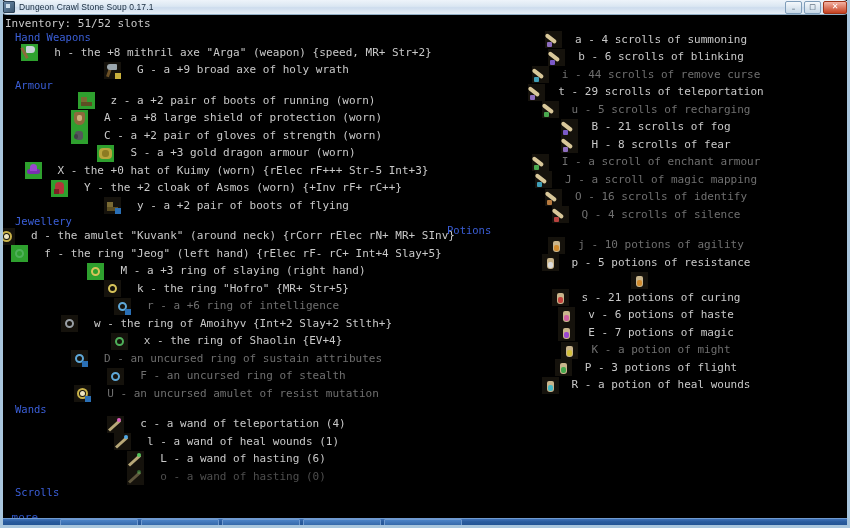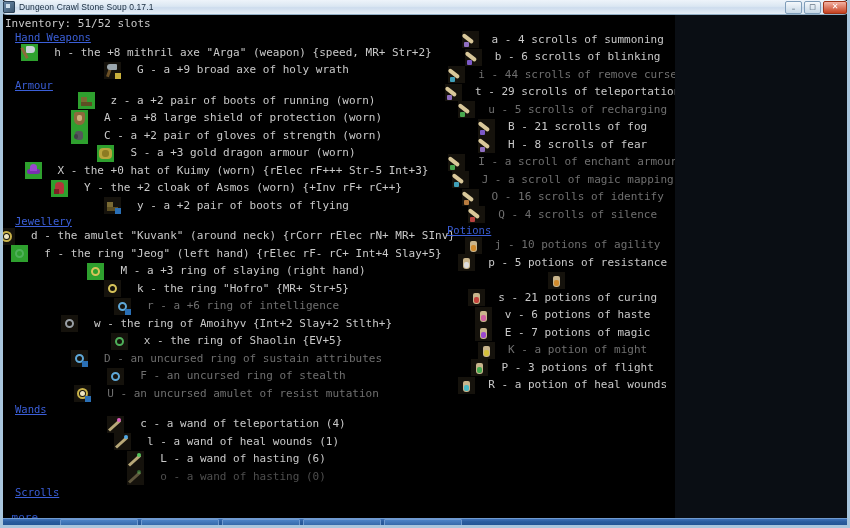--- a/index.html
+++ b/index.html
@@ -81,21 +81,21 @@
     font-size: 7px;
     line-height: 1;
   }
   .win-btn.close .g { color: #fff; font-size: 8px; }
   .win-btn.min .g { margin-top: 2px; }
 
   
   #screen {
     position: absolute;
     left: 0; top: 15px;
-    width: 672px;
+    width: 844px;
     height: 510px;
     background: #000000;
     overflow: hidden;
   }
   #header-line {
     color: #c8c8c8;
     font-size: 11px;
     line-height: 13px;
     padding: 2px 0 1px 2px;
     white-space: nowrap;
@@ -111,21 +111,20 @@
   .col.left  { width: 432px; padding-left: 2px; }
   .col.right { width: 410px; }
 
   .section-head {
     color: #3b5fd9;
     font-size: 10.5px;
     line-height: 13px;
     padding-left: 10px;
     white-space: nowrap;
     letter-spacing: 0px;
-    text-decoration: underline;
   }
   .row {
     display: flex;
     align-items: center;
     height: 17.5px;
     white-space: nowrap;
     justify-content: center;
   }
   .tile {
     width: 17px; height: 17px;
@@ -364,21 +363,21 @@
         <div class="row">
           <div class="tile dk">
               <div class="sp ring grey"></div>
             </div>
           <div class="label">w - the ring of Amoihyv {Int+2 Slay+2 Stlth+}</div>
         </div>
         <div class="row">
           <div class="tile dk">
               <div class="sp ring green"></div>
             </div>
-          <div class="label">x - the ring of Shaolin {EV+5}</div>
+          <div class="label">x - the ring of Shaolin {EV+4}</div>
         </div>
         <div class="row">
           <div class="tile dk">
               <div class="sp ring blue"></div>
               <span class="badge"></span>
             </div>
           <div class="label dim">D - an uncursed ring of sustain attributes</div>
         </div>
         <div class="row">
           <div class="tile dk">

